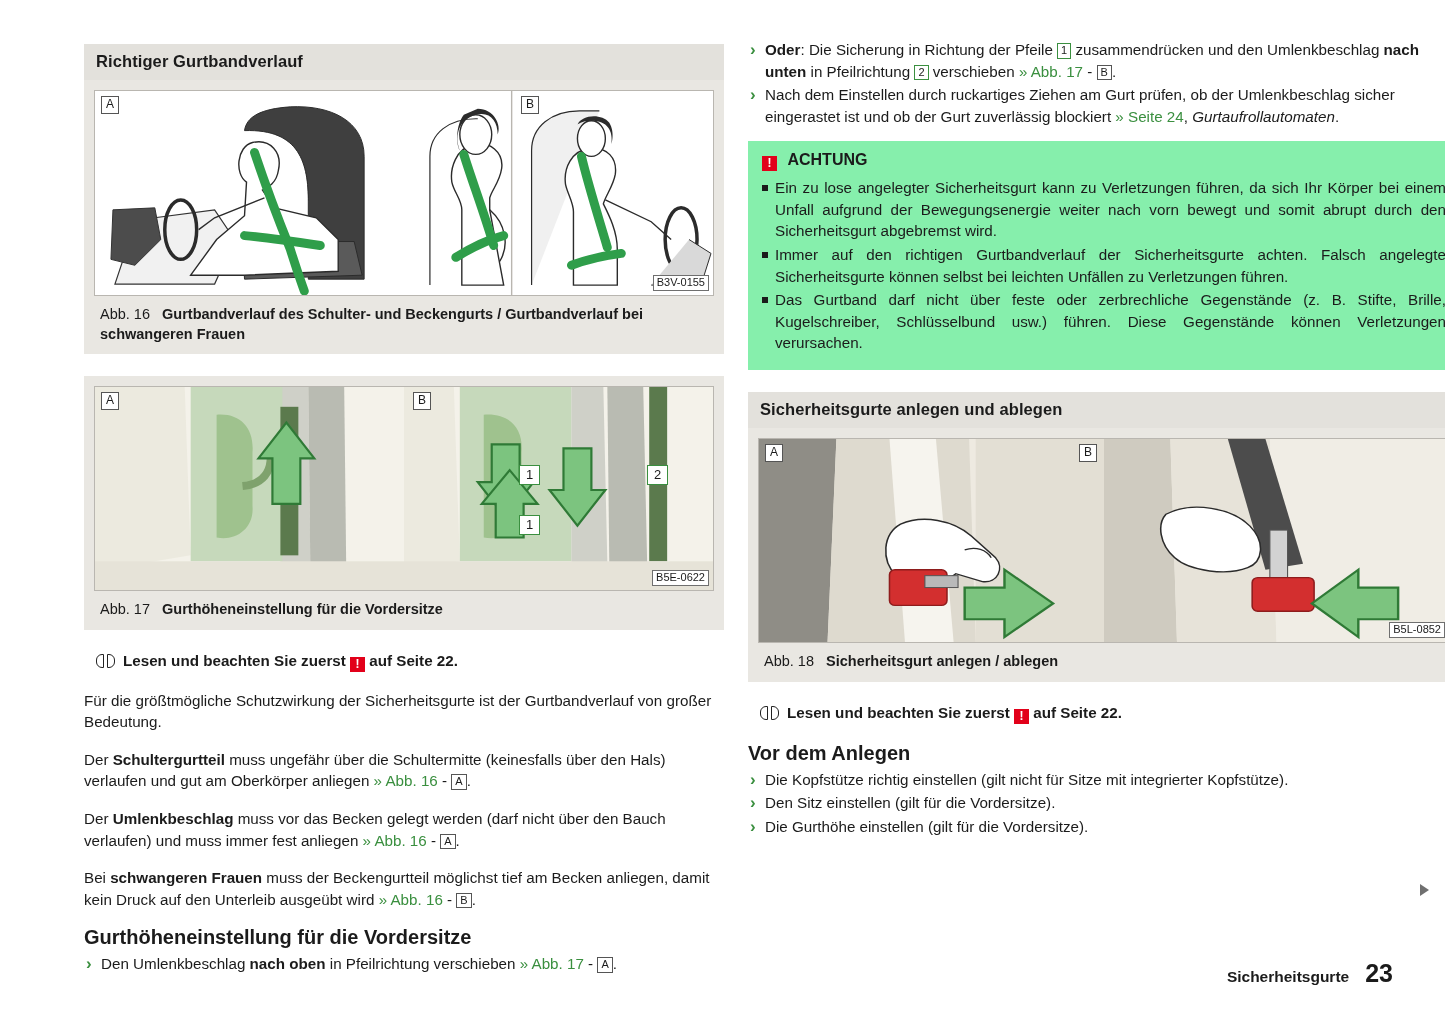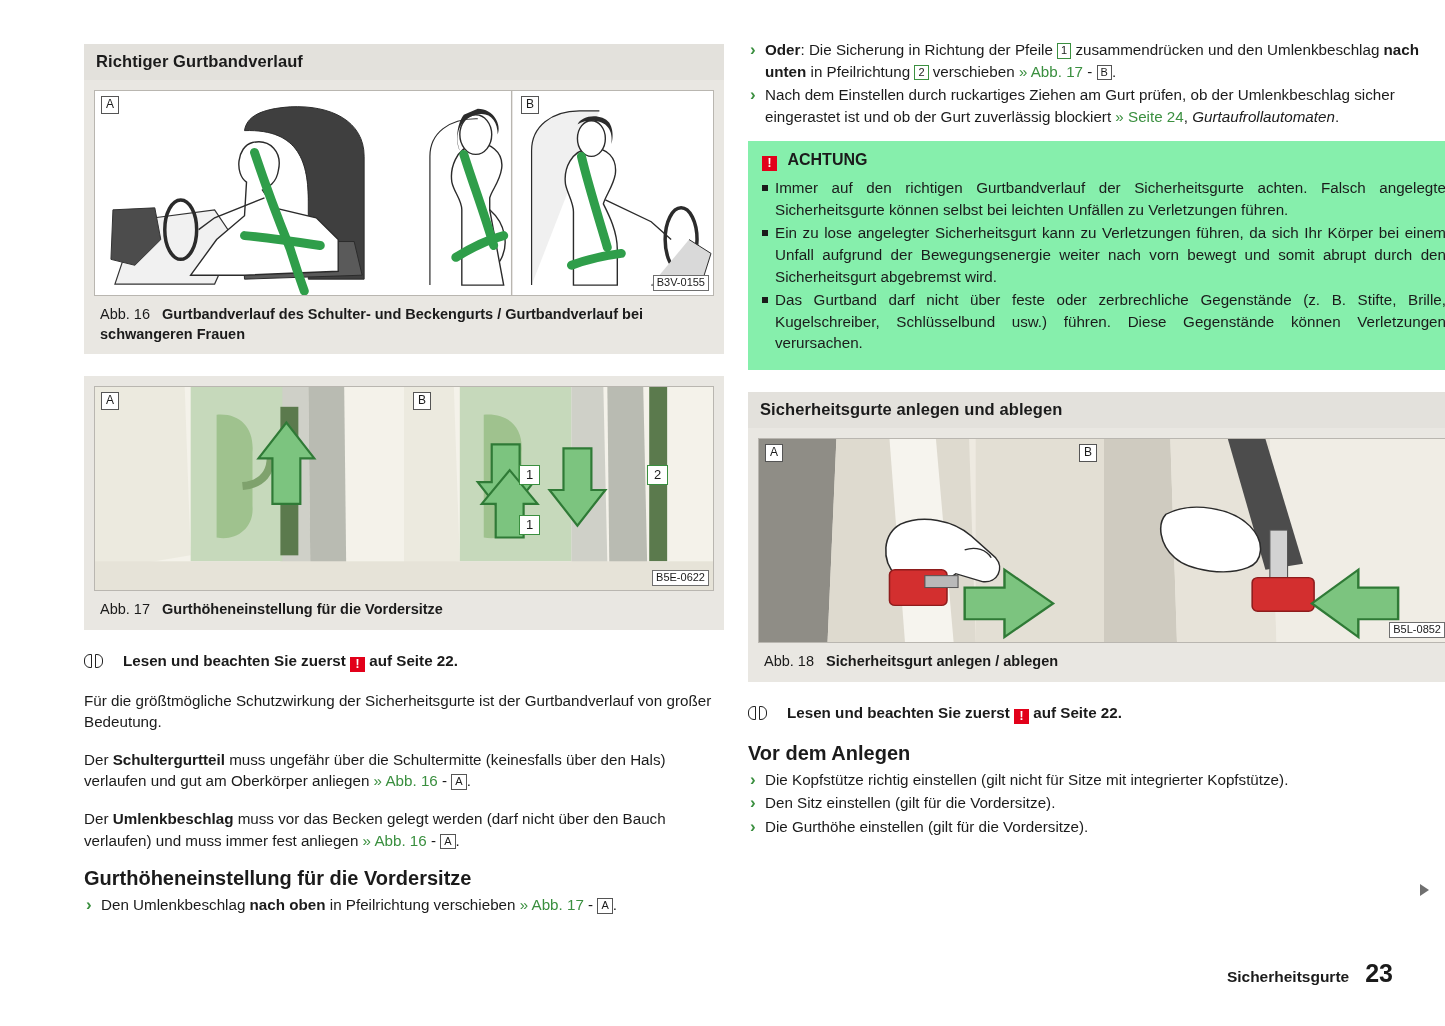--- a/index.html
+++ b/index.html
@@ -99,24 +99,24 @@
     border: 1px solid #555;
     font-size: 11px;
     padding: 0 3px;
     line-height: 1.25;
     vertical-align: 1px;
     background: #fff;
   }
   .readfirst {
     font-size: 15.2px;
     font-weight: bold;
-    margin: 0 0 18px 0;
+    margin: 0 0 18px 12px;
     display: flex;
     align-items: flex-start;
-    gap: 20px;
+    gap: 8px;
   }
   .book-icon {
     display: inline-block;
     width: 19px;
     height: 15px;
     position: relative;
     flex: 0 0 auto;
     margin-top: 2px;
   }
   .book-icon:before, .book-icon:after {
@@ -362,20 +362,23 @@
     <p class="body">Für die größtmögliche Schutzwirkung der Sicherheitsgurte ist der Gurtbandverlauf von großer Bedeutung.</p>
 
     <p class="body">
       <span>Der </span><b>Schultergurtteil</b><span> muss ungefähr über die Schultermitte (keinesfalls über den Hals) verlaufen und gut am Oberkörper anliegen </span><span class="green">» Abb. 16</span><span> - </span><span class="ref-box">A</span>.
     </p>
 
     <p class="body">
       <span>Der </span><b>Umlenkbeschlag</b><span> muss vor das Becken gelegt werden (darf nicht über den Bauch verlaufen) und muss immer fest anliegen </span><span class="green">» Abb. 16</span> - <span class="ref-box">A</span>.
     </p>
 
+    <p class="body">
+      <span>Bei </span><b>schwangeren Frauen</b><span> muss der Beckengurtteil möglichst tief am Becken anliegen, damit kein Druck auf den Unterleib ausgeübt wird </span><span class="green">» Abb. 16</span> - <span class="ref-box">B</span>.
+    </p>
 
     <div class="sub-head">Gurthöheneinstellung für die Vordersitze</div>
     <ul class="chev">
       <li>
         <span>Den Umlenkbeschlag </span><b>nach oben</b><span> in Pfeilrichtung verschieben </span><span class="green">» Abb. 17</span> - <span class="ref-box">A</span>.
       </li>
     </ul>
   </div>
 
   <div class="col-right">
@@ -387,22 +390,22 @@
       <li>
         <span>Nach dem Einstellen durch ruckartiges Ziehen am Gurt prüfen, ob der Umlenkbeschlag sicher eingerastet ist und ob der Gurt zuverlässig blockiert </span><span class="green">» Seite 24</span><span>, </span><i>Gurtaufrollautomaten</i><span>.</span>
       </li>
     </ul>
 
     <div class="achtung">
       <div class="achtung-title">
         <span class="warn-icon">!</span>
         <span style="margin-left:6px;">ACHTUNG</span>
       </div>
+      <p>Ein zu lose angelegter Sicherheitsgurt kann zu Verletzungen führen, da sich Ihr Körper bei einem Unfall aufgrund der Bewegungsenergie weiter nach vorn bewegt und somit abrupt durch den Sicherheitsgurt abgebremst wird.</p>
       <p>Immer auf den richtigen Gurtbandverlauf der Sicherheitsgurte achten. Falsch angelegte Sicherheitsgurte können selbst bei leichten Unfällen zu Verletzungen führen.</p>
-      <p>Ein zu lose angelegter Sicherheitsgurt kann zu Verletzungen führen, da sich Ihr Körper bei einem Unfall aufgrund der Bewegungsenergie weiter nach vorn bewegt und somit abrupt durch den Sicherheitsgurt abgebremst wird.</p>
       <p>Das Gurtband darf nicht über feste oder zerbrechliche Gegenstände (z. B. Stifte, Brille, Kugelschreiber, Schlüsselbund usw.) führen. Diese Gegenstände können Verletzungen verursachen.</p>
     </div>
 
     <div class="section-head" style="margin-top:22px;">Sicherheitsgurte anlegen und ablegen</div>
 
     <div class="figure-block">
       <div class="figure-img" style="height:205px;">
         <svg width="100%" height="100%" viewBox="0 0 624 205" preserveAspectRatio="none">
           <rect x="0" y="0" width="624" height="205" fill="#efece4"></rect>
           <line x1="312" y1="0" x2="312" y2="205" stroke="#b9b6b0" stroke-width="1.4"></line>

